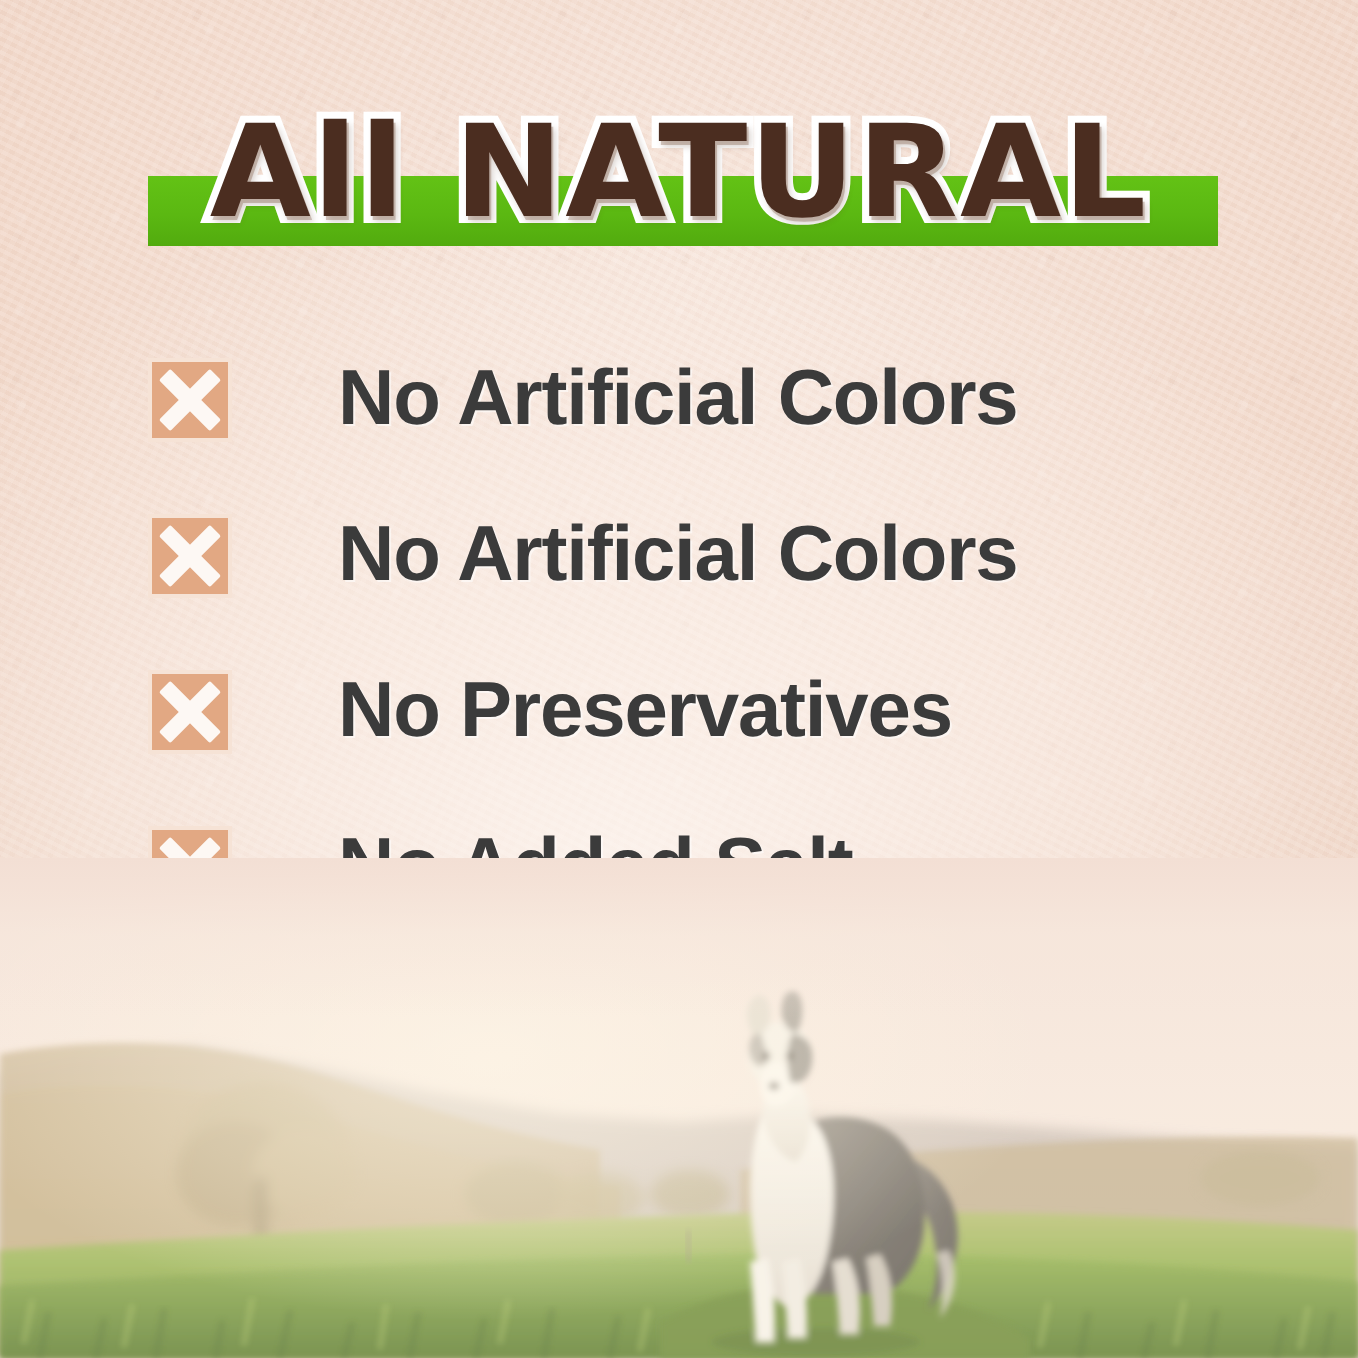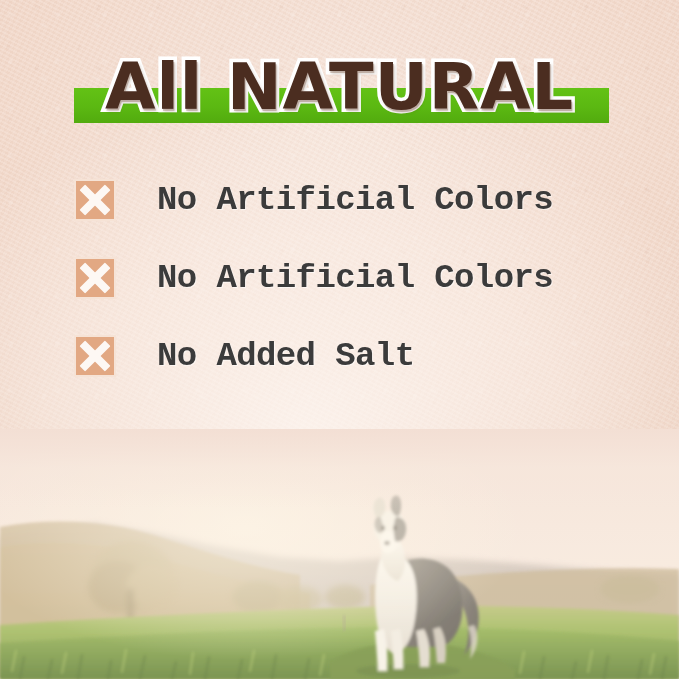--- a/index.html
+++ b/index.html
@@ -112,24 +112,24 @@
     height: 8px;
     margin-left: -18px;
     margin-top: -4px;
     background: #fdf8f4;
     border-radius: 1px;
   }
   .x-box .bar.a { transform: rotate(45deg); }
   .x-box .bar.b { transform: rotate(-45deg); }
 
   .claim-text {
-    margin-left: 41px;
-    font-family: Liberation Mono, monospace;
+    margin-left: 53px;
+    font-family: Liberation Sans, sans-serif;
     font-weight: 700;
-    font-size: 34px;
+    font-size: 39px;
     line-height: 38px;
     letter-spacing: -0.6px;
     color: #3b3b3b;
     white-space: nowrap;
     text-shadow: 1px 1px 0 rgba(255,255,255,.55);
   }
 
   
   .photo {
     position: absolute;
@@ -177,20 +177,27 @@
     </div>
 
     <div class="claim-row">
       <span class="x-box">
         <span class="bar a"></span>
           <span class="bar b"></span>
       </span>
       <span class="claim-text">No Artificial Colors</span>
     </div>
 
+    <div class="claim-row">
+      <span class="x-box">
+        <span class="bar a"></span>
+          <span class="bar b"></span>
+      </span>
+      <span class="claim-text">No Preservatives</span>
+    </div>
 
     <div class="claim-row">
       <span class="x-box">
         <span class="bar a"></span>
           <span class="bar b"></span>
       </span>
       <span class="claim-text">No Added Salt</span>
     </div>
 
   </div>

